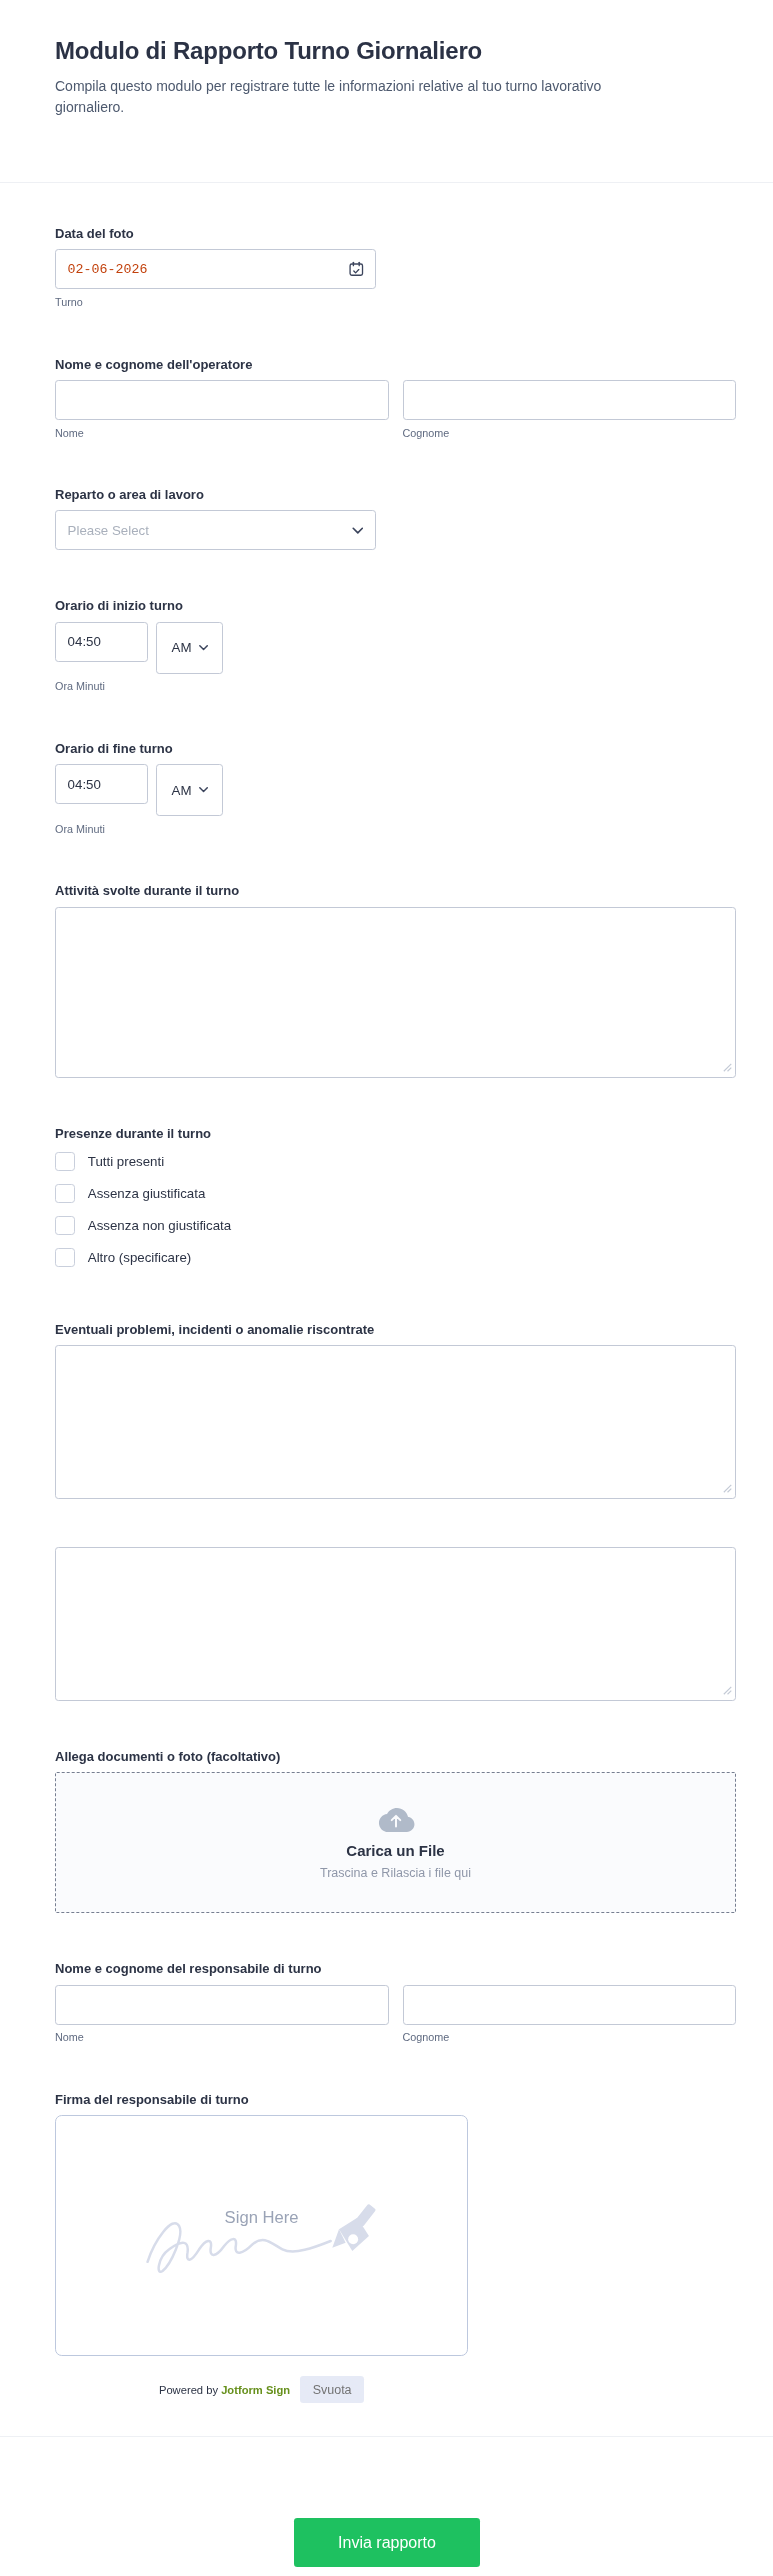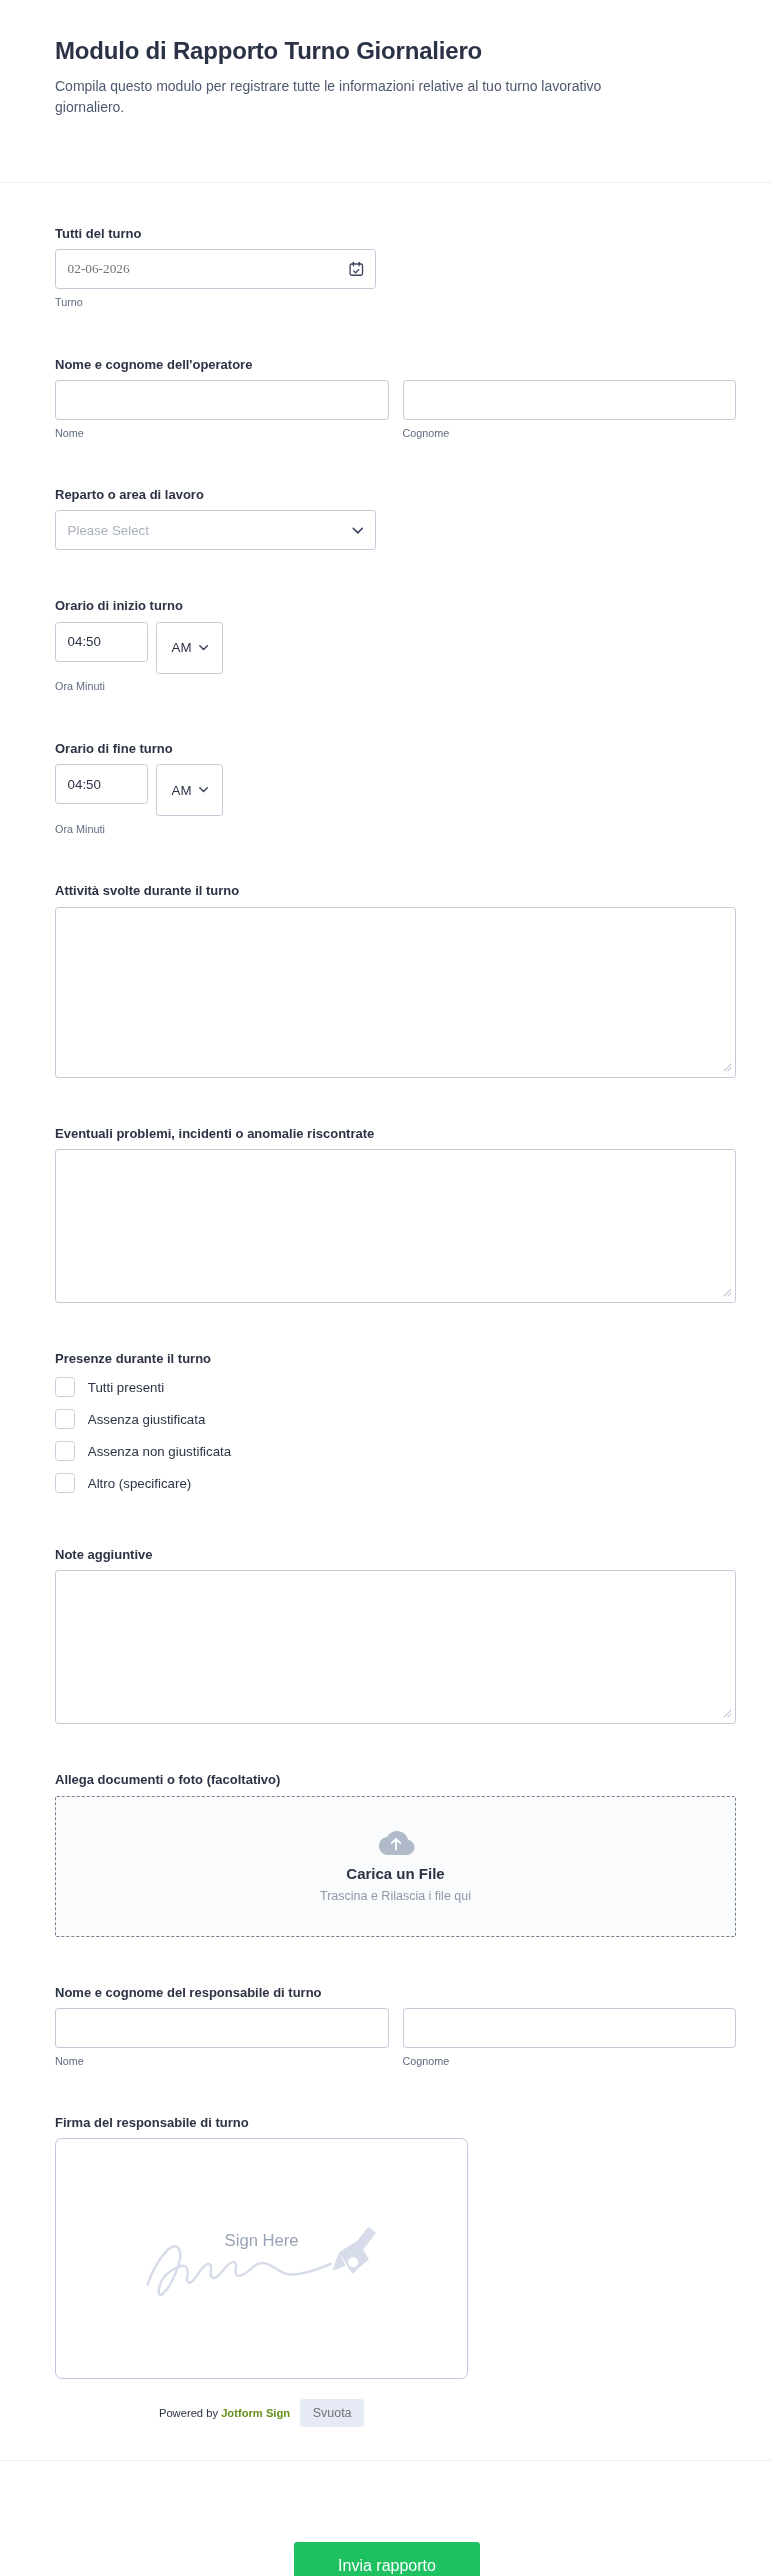--- a/index.html
+++ b/index.html
@@ -32,22 +32,22 @@
   .q-label {
     display:block; font-size:13px; font-weight:600;
     color:#2c3345; margin-bottom:8.3px; line-height:15px;
   }
   .sublabel { font-size:10.8px; color:#5f6a80; margin-top:6.7px; line-height:12.5px; }
 
   .text-input {
     display:block; box-sizing:border-box;
     height:40px; width:100%;
     border:0.8px solid #c3c9d6; border-radius:3.3px;
-    background:#fff; font-family:Liberation Serif, serif;
-    font-size:13.3px; color:#737373; padding:0 11.6px;
+    background:#fff; font-family:Liberation Mono, monospace;
+    font-size:13.3px; color:#c2410c; padding:0 11.6px;
     outline:none;
   }
   .w-half-row { display:flex; gap:14px; }
   .w-half-row .col { flex:1; }
 
   
   .date-wrap { position:relative; width:321px; }
   .date-wrap .text-input { padding-right:37px; }
   .date-icon {
     position:absolute; right:11.6px; top:50%;
@@ -147,21 +147,21 @@
 
   <div class="form-header">
     <h1 class="form-title">Modulo di Rapporto Turno Giornaliero</h1>
     <p class="form-subtitle">Compila questo modulo per registrare tutte le informazioni relative al tuo turno lavorativo giornaliero.</p>
   </div>
   <hr class="divider">
 
   <div class="form-body">
 
     <div class="question">
-      <span class="q-label">Tutti del turno</span>
+      <span class="q-label">Data del foto</span>
       <div class="date-wrap">
         <input class="text-input" readonly="" value="02-06-2026" style="">
         <svg class="date-icon" viewBox="0 0 20 20" fill="none">
           <rect x="2.5" y="4" width="15" height="13.5" rx="2" stroke="#3b445c" stroke-width="1.6"></rect>
           <line x1="6.5" y1="2" x2="6.5" y2="6" stroke="#3b445c" stroke-width="1.6" stroke-linecap="round"></line>
           <line x1="13.5" y1="2" x2="13.5" y2="6" stroke="#3b445c" stroke-width="1.6" stroke-linecap="round"></line>
           <path d="M7 12.5l2.2 2.2 3.8-4" stroke="#3b445c" stroke-width="1.6" fill="none" stroke-linecap="round" stroke-linejoin="round"></path>
         </svg>
       </div>
       <div class="sublabel">Turno</div>
@@ -216,31 +216,20 @@
           </svg>
         </div>
       </div>
       <div class="sublabel">Ora Minuti</div>
     </div>
 
     <div class="question">
       <span class="q-label">Attività svolte durante il turno</span>
       <div class="textarea-wrap">
         <textarea class="jf-textarea ta-tall" style=""></textarea>
-        <svg class="resize-handle" width="9.1" height="9.1" viewBox="0 0 11 11">
-          <line x1="1" y1="10" x2="10" y2="1" stroke="#c4cad6" stroke-width="1.4"></line>
-          <line x1="5.5" y1="10" x2="10" y2="5.5" stroke="#c4cad6" stroke-width="1.4"></line>
-        </svg>
-      </div>
-    </div>
-
-    <div class="question">
-      <span class="q-label">Eventuali problemi, incidenti o anomalie riscontrate</span>
-      <div class="textarea-wrap">
-        <textarea class="jf-textarea ta-mid" style=""></textarea>
         <svg class="resize-handle" width="9.1" height="9.1" viewBox="0 0 11 11">
           <line x1="1" y1="10" x2="10" y2="1" stroke="#c4cad6" stroke-width="1.4"></line>
           <line x1="5.5" y1="10" x2="10" y2="5.5" stroke="#c4cad6" stroke-width="1.4"></line>
         </svg>
       </div>
     </div>
 
     <div class="question">
       <span class="q-label">Presenze durante il turno</span>
       <div class="cb-group">
@@ -257,21 +246,31 @@
           <span class="cb-text">Assenza non giustificata</span>
         </label>
         <label class="cb-row">
           <span class="cb-box"></span>
           <span class="cb-text">Altro (specificare)</span>
         </label>
       </div>
     </div>
 
     <div class="question">
-      <span class="q-label">Note aggiuntive</span>
+      <span class="q-label">Eventuali problemi, incidenti o anomalie riscontrate</span>
+      <div class="textarea-wrap">
+        <textarea class="jf-textarea ta-mid" style=""></textarea>
+        <svg class="resize-handle" width="9.1" height="9.1" viewBox="0 0 11 11">
+          <line x1="1" y1="10" x2="10" y2="1" stroke="#c4cad6" stroke-width="1.4"></line>
+          <line x1="5.5" y1="10" x2="10" y2="5.5" stroke="#c4cad6" stroke-width="1.4"></line>
+        </svg>
+      </div>
+    </div>
+
+    <div class="question">
       <div class="textarea-wrap">
         <textarea class="jf-textarea ta-mid" style=""></textarea>
         <svg class="resize-handle" width="9.1" height="9.1" viewBox="0 0 11 11">
           <line x1="1" y1="10" x2="10" y2="1" stroke="#c4cad6" stroke-width="1.4"></line>
           <line x1="5.5" y1="10" x2="10" y2="5.5" stroke="#c4cad6" stroke-width="1.4"></line>
         </svg>
       </div>
     </div>
 
     <div class="question">

